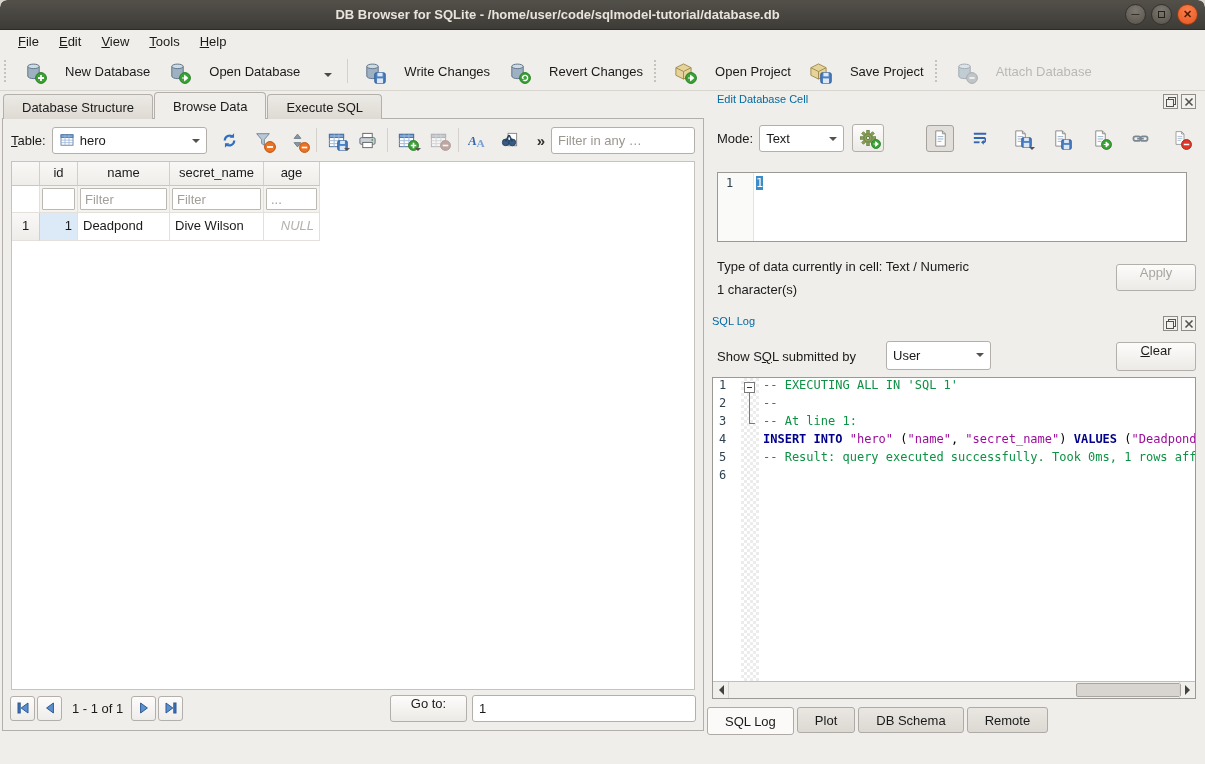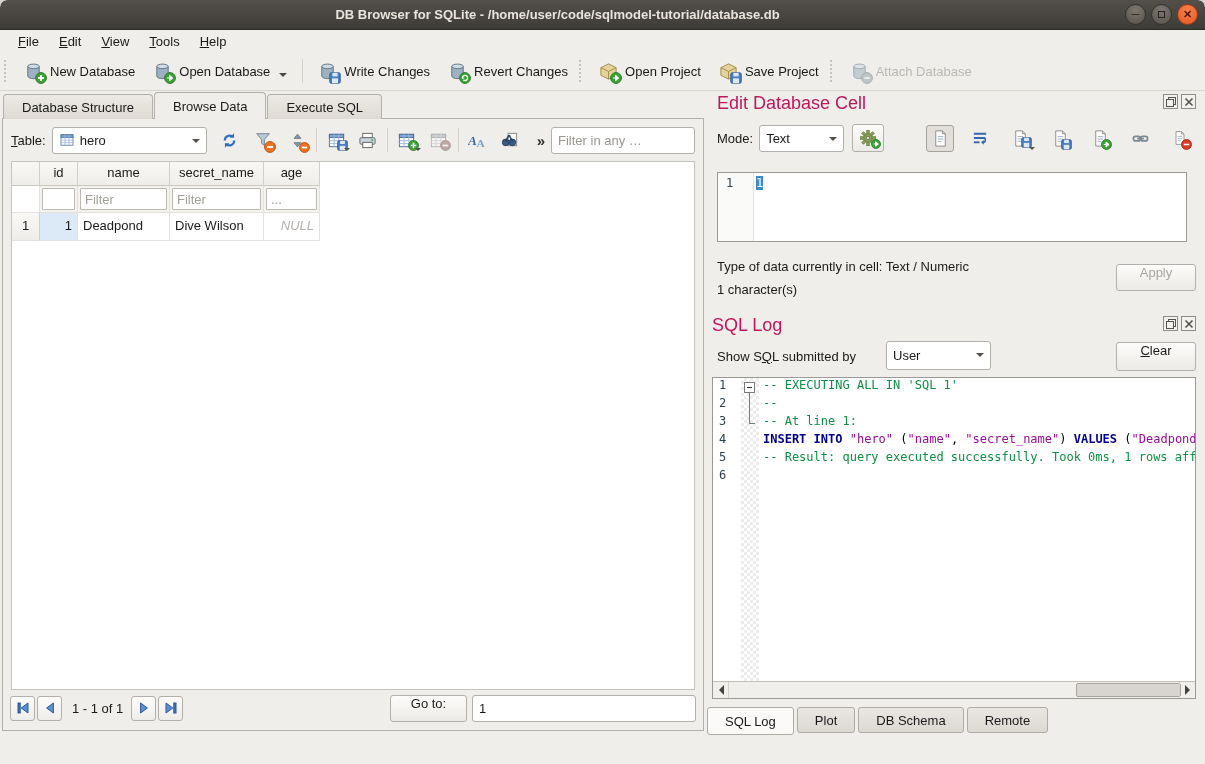--- a/index.html
+++ b/index.html
@@ -20,21 +20,21 @@
   .wbtn.o{background:radial-gradient(circle at 50% 30%,#f8814e,#e8551f);border:1px solid #9a3a10;color:#551c02}
   .wbtn .sq{width:7px;height:7px;border:1.5px solid #22201c}
 
   
   .menubar{position:absolute;top:30px;left:0;right:0;height:22px;display:flex;align-items:center;padding-left:8px}
   .menu-item{padding:2px 10px;cursor:default}
   .toolbar{position:absolute;top:52px;left:0;right:0;height:39px;display:flex;align-items:center;
            border-bottom:1px solid #d9d5cf;padding-left:2px}
   .tb-handle{width:7px;height:22px;border-left:2px dotted #c6c2bc;margin:0 4px 0 2px}
   .tb-sep{width:1px;height:24px;background:#d4d0ca;margin:0 6px}
-  .tb-btn{display:flex;align-items:center;gap:7px;padding:4px 9px;border-radius:3px}
+  .tb-btn{display:flex;align-items:center;gap:22px;padding:4px 9px;border-radius:3px}
   .tb-btn.disabled{opacity:.55}
   .tb-btn.disabled .lbl{color:#8f8c87}
   .icn{width:19px;height:19px;position:relative;flex:none}
   .icn svg.base{width:19px;height:19px}
   .bdg{position:absolute;right:-4px;bottom:-3px;width:12px;height:12px}
   .caret-low{width:0;height:0;border:4px solid transparent;border-top-color:#4c4a45;margin:12px 0 0 2px}
 
   
   .main-tabs{position:absolute;top:92px;left:3px;display:flex;align-items:flex-end;height:27px;z-index:3}
   .mtab{height:25px;padding:4px 18px;display:flex;align-items:center;margin-right:1px;
@@ -72,21 +72,21 @@
   
   .navrow{display:flex;align-items:center;height:36px;padding:0 7px}
   .nav-btn{width:25px;height:25px;border:1px solid #b3b0ab;border-radius:3px;margin-right:2px;
            background:linear-gradient(#fdfcfb,#efedea);display:flex;align-items:center;justify-content:center}
   .nav-text{margin:0 8px}
   .btn{height:27px;border:1px solid #b3b0ab;border-radius:3px;background:linear-gradient(#fdfcfb,#eceae6);
        display:flex;align-items:flex-start;justify-content:center;padding:0 14px;font:13px "Liberation Sans",sans-serif}
   .btn.disabled{color:#a8a5a0}
 
   
-  .dock-title{position:absolute;font-size:18px;color:#be185d}
+  .dock-title{position:absolute;font-size:11px;color:#0369a1}
   .dock-btns{position:absolute;display:flex;gap:3px}
   .dbtn{width:15px;height:15px;border:1px solid #8f8c87;background:#f3f1ee;display:flex;align-items:center;justify-content:center}
   .mode-row{position:absolute;left:717px;top:124px;display:flex;align-items:center}
   .icon-btn{width:28px;height:27px;display:flex;align-items:center;justify-content:center;border-radius:3px;position:relative}
   .icon-btn.pressed{border:1px solid #a5a29d;background:#e2dfda}
   .gear-btn{width:32px;height:28px;border:1px solid #b3b0ab;border-radius:3px;background:linear-gradient(#fdfcfb,#eceae6);
             display:flex;align-items:center;justify-content:center;margin-left:8px;position:relative}
 
   .cell-editor{position:absolute;left:717px;top:172px;width:470px;height:70px;background:#fff;border:1px solid #9c9994;display:flex}
   .ce-gutter{width:36px;background:#fafaf8;border-right:1px solid #e6e3de;font:12px "DejaVu Sans Mono",monospace;

